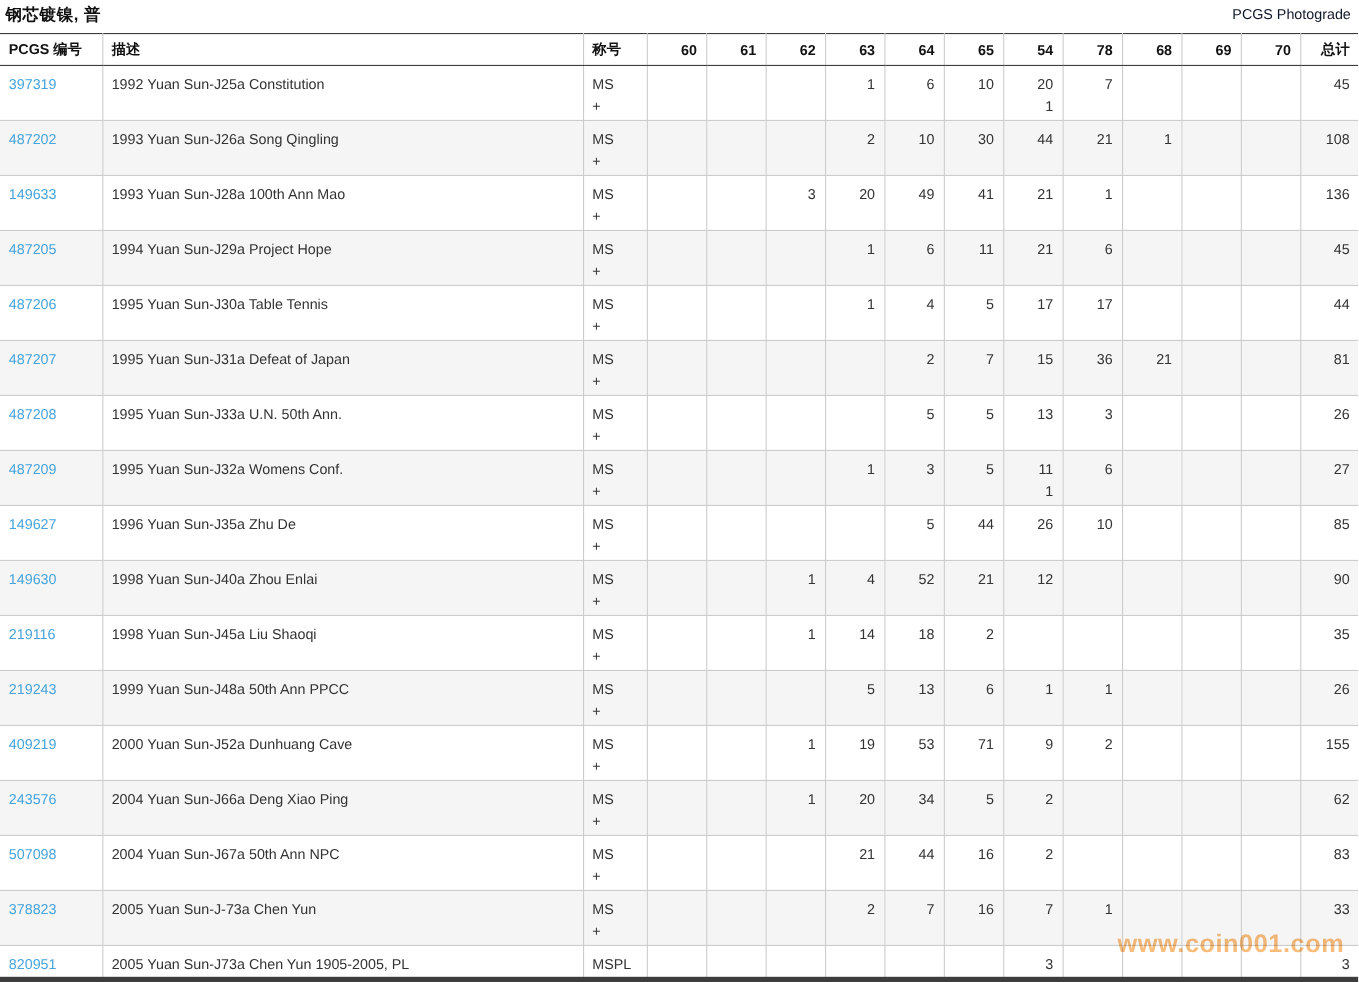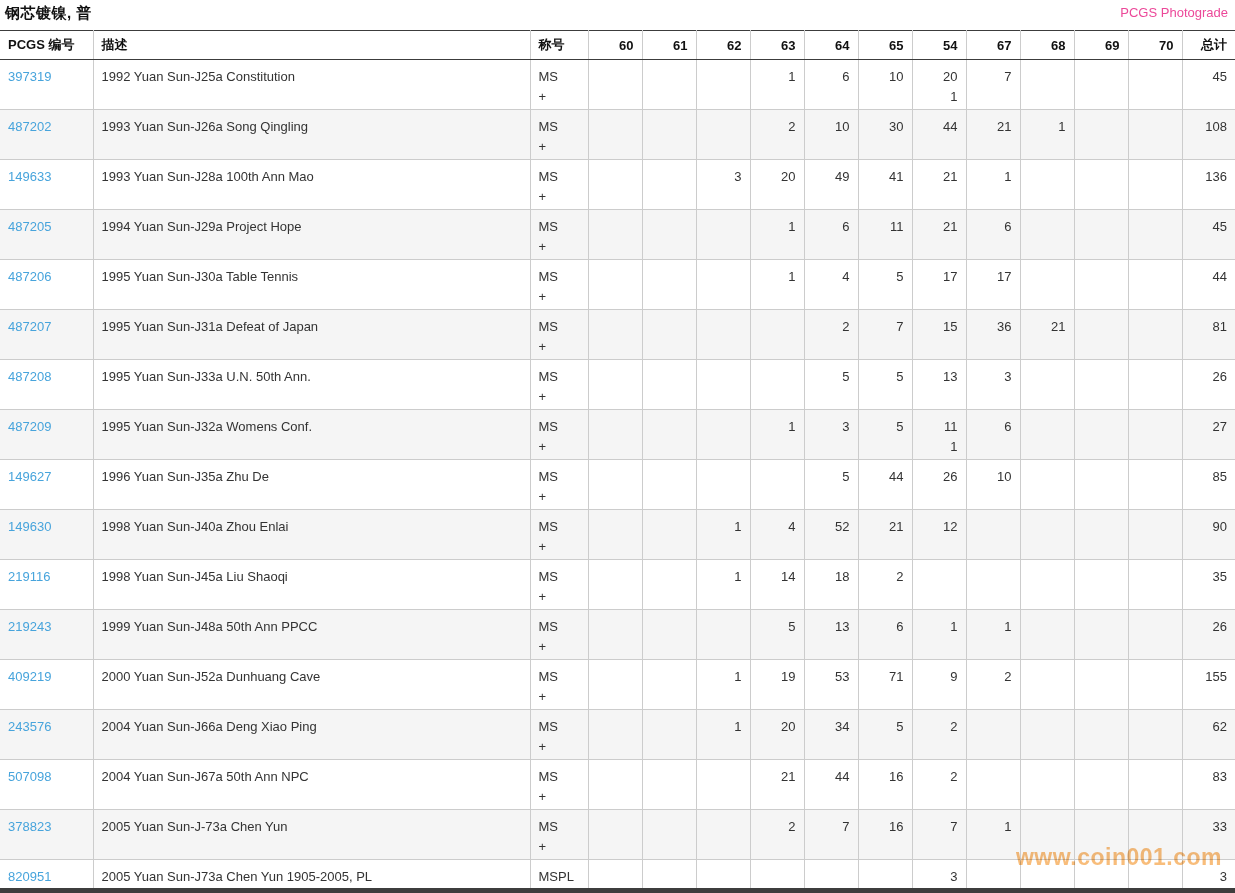--- a/index.html
+++ b/index.html
@@ -18,21 +18,21 @@
   
   .topbar { position: relative; height: 30px; }
   .page-title {
     position: absolute; left: 5px; top: 4px;
     font-size: 15px; font-weight: 700; color: #111; margin: 0;
     letter-spacing: .5px;
     text-align: right;
   }
   .photograde-link {
     position: absolute; right: 7px; top: 5px;
-    font-size: 13px; color: #ec4899; text-decoration: none; cursor: pointer;
+    font-size: 13px; color: #0f172a; text-decoration: none; cursor: pointer;
   }
   
   table.pop {
     border-collapse: collapse;
     table-layout: fixed;
     width: 1235px;
   }
   thead th {
     border-top: 1px solid #3c3c3c;
     border-bottom: 1px solid #3c3c3c;
@@ -99,21 +99,21 @@
         <th class="col-pcgs">PCGS 编号</th>
         <th class="col-desc">描述</th>
         <th class="col-desig">称号</th>
         <th class="col-grade num">60</th>
           <th class="col-grade num">61</th>
           <th class="col-grade num">62</th>
           <th class="col-grade num">63</th>
           <th class="col-grade num">64</th>
           <th class="col-grade num">65</th>
           <th class="col-grade num">54</th>
-          <th class="col-grade num">67</th>
+          <th class="col-grade num">78</th>
           <th class="col-grade num">68</th>
           <th class="col-grade num">69</th>
           <th class="col-grade num">70</th>
           <th class="col-total num">总计</th>
       </tr>
     </thead>
     <tbody>
         <tr>
           <td class="col-pcgs"><a class="pcgs-link">397319</a></td>
           <td class="col-desc">1992 Yuan Sun-J25a Constitution</td>

